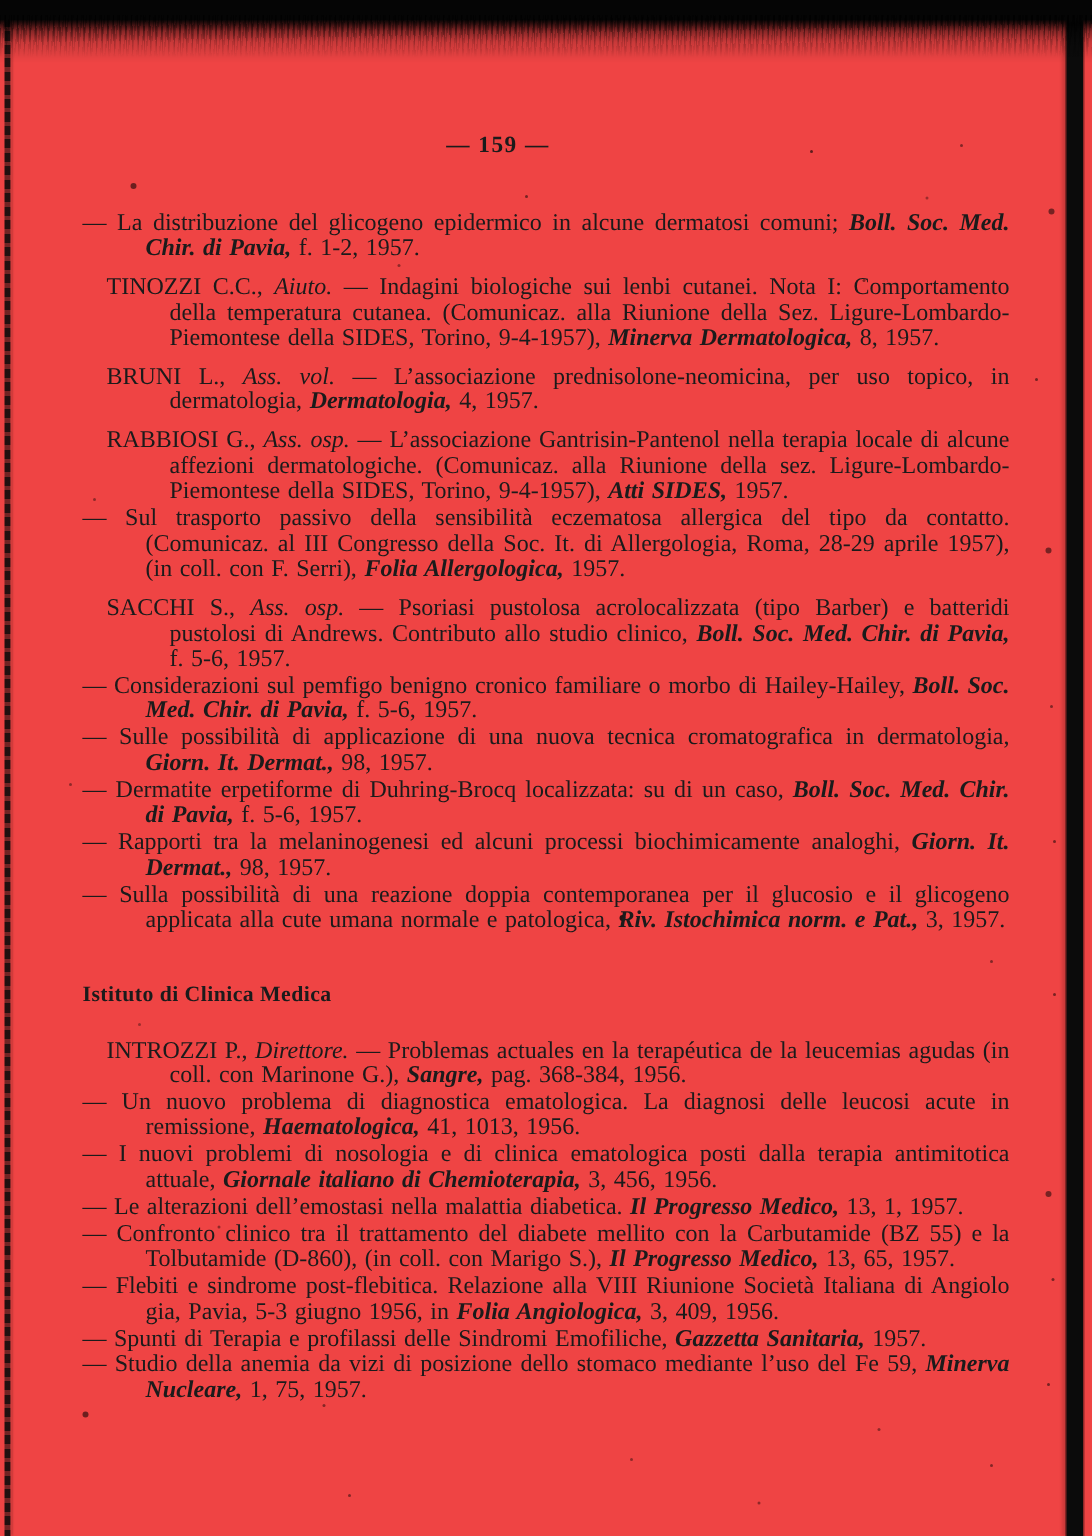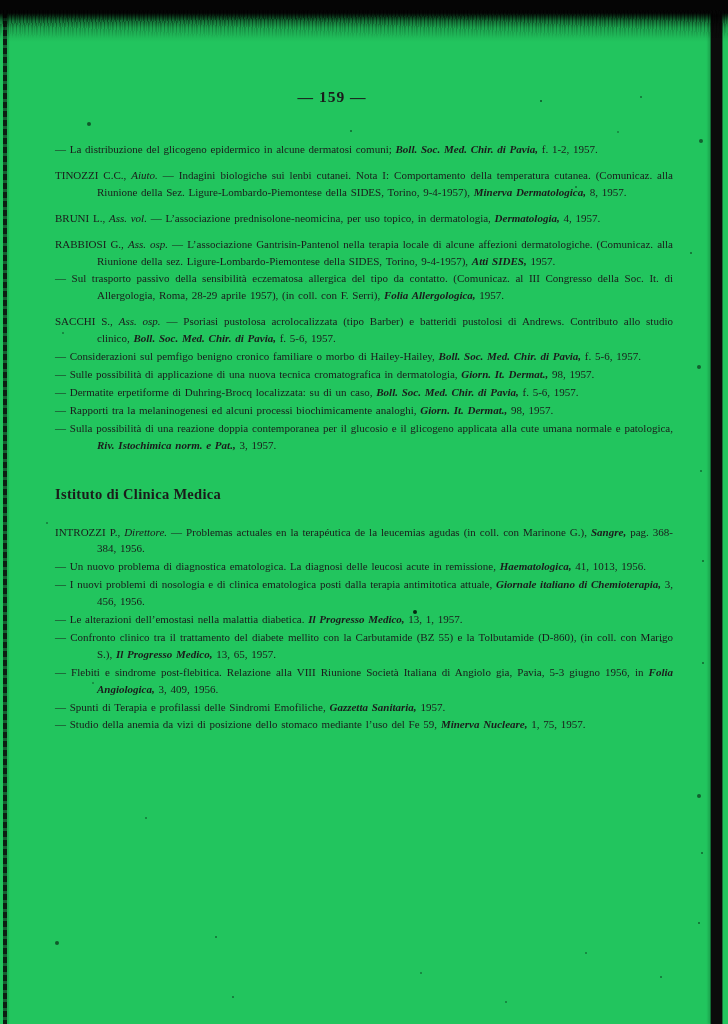--- a/index.html
+++ b/index.html
@@ -1,18 +1,18 @@
 <!DOCTYPE html>
 <html><head>
 <meta charset="utf-8">
 <style>
   html,body { margin:0; padding:0; background:#d9d9d9; }
   .page {
     position:relative; width:728px; height:1024px;
-    background:#22c55e; overflow:hidden;
+    background:#ef4444; overflow:hidden;
     font-family:"Liberation Serif","DejaVu Serif",serif;
     color:#1b1b1b;
   }
   
   .scan-top {
     position:absolute; top:0; left:0; right:0; height:42px; z-index:3;
     background:linear-gradient(to bottom,
       #050505 0px, #050505 13px,
       rgba(0,0,0,.78) 16px,
       rgba(0,0,0,.42) 21px,
@@ -59,25 +59,25 @@
       617px 131px 0 0 rgba(0,0,0,.35);
   }
   
   .content { position:absolute; left:55px; top:88px; width:618px; z-index:1; }
   .page-number {
     position:relative; left:-32px;
     text-align:center; font-weight:bold; font-size:15.5px; letter-spacing:1px;
     margin:0 0 35px 0;
   }
   .entry {
-    margin:0; text-align:justify; font-size:11px; line-height:16.9px;
+    margin:0; text-align:justify; font-size:16px; line-height:16.9px;
     padding-left:42px; text-indent:-42px; word-spacing:1px;
   }
   .entry + .entry { margin-top:1px; }
-  .entry.lead { margin-top:9px; }
+  .entry.lead { margin-top:9px;margin-left:16px; }
   .role { font-style:italic; }
   .journal { font-style:italic; font-weight:bold; }
   .section-heading {
     text-align:left; font-size:14.5px; font-weight:bold; letter-spacing:.3px;
     margin:32px 0 21px 0;
   }
 </style>
 </head>
 <body>
 

